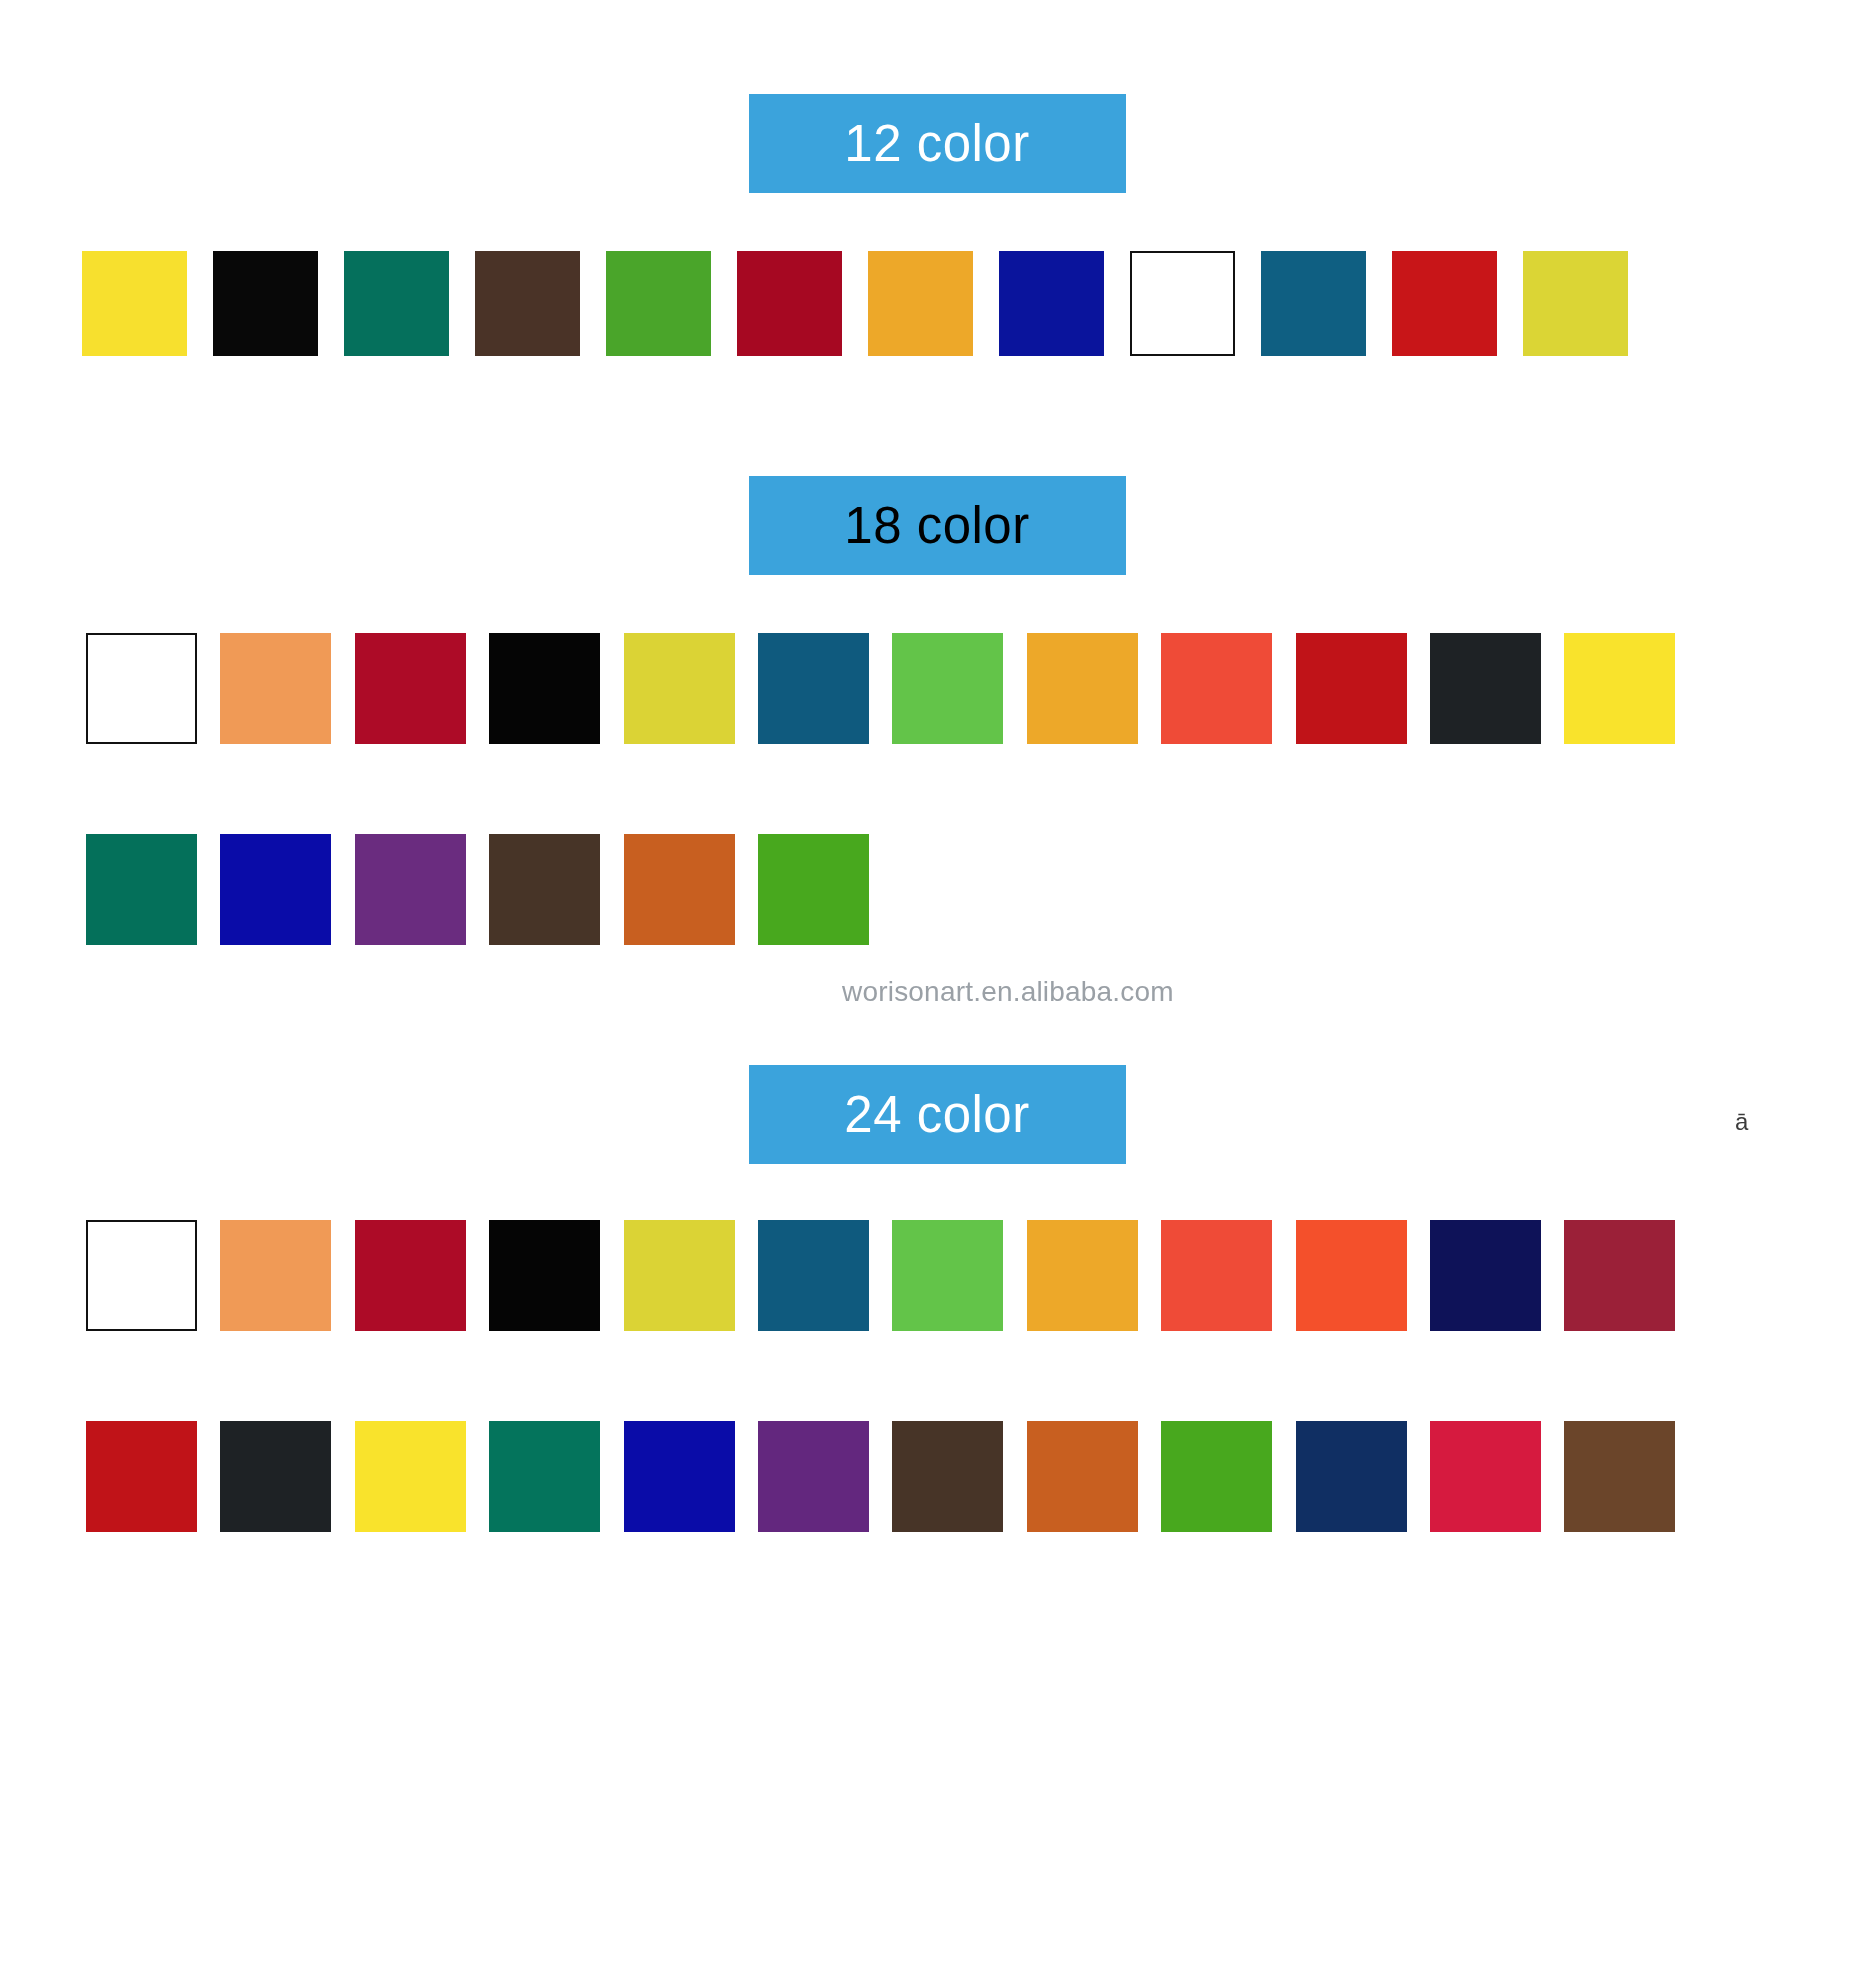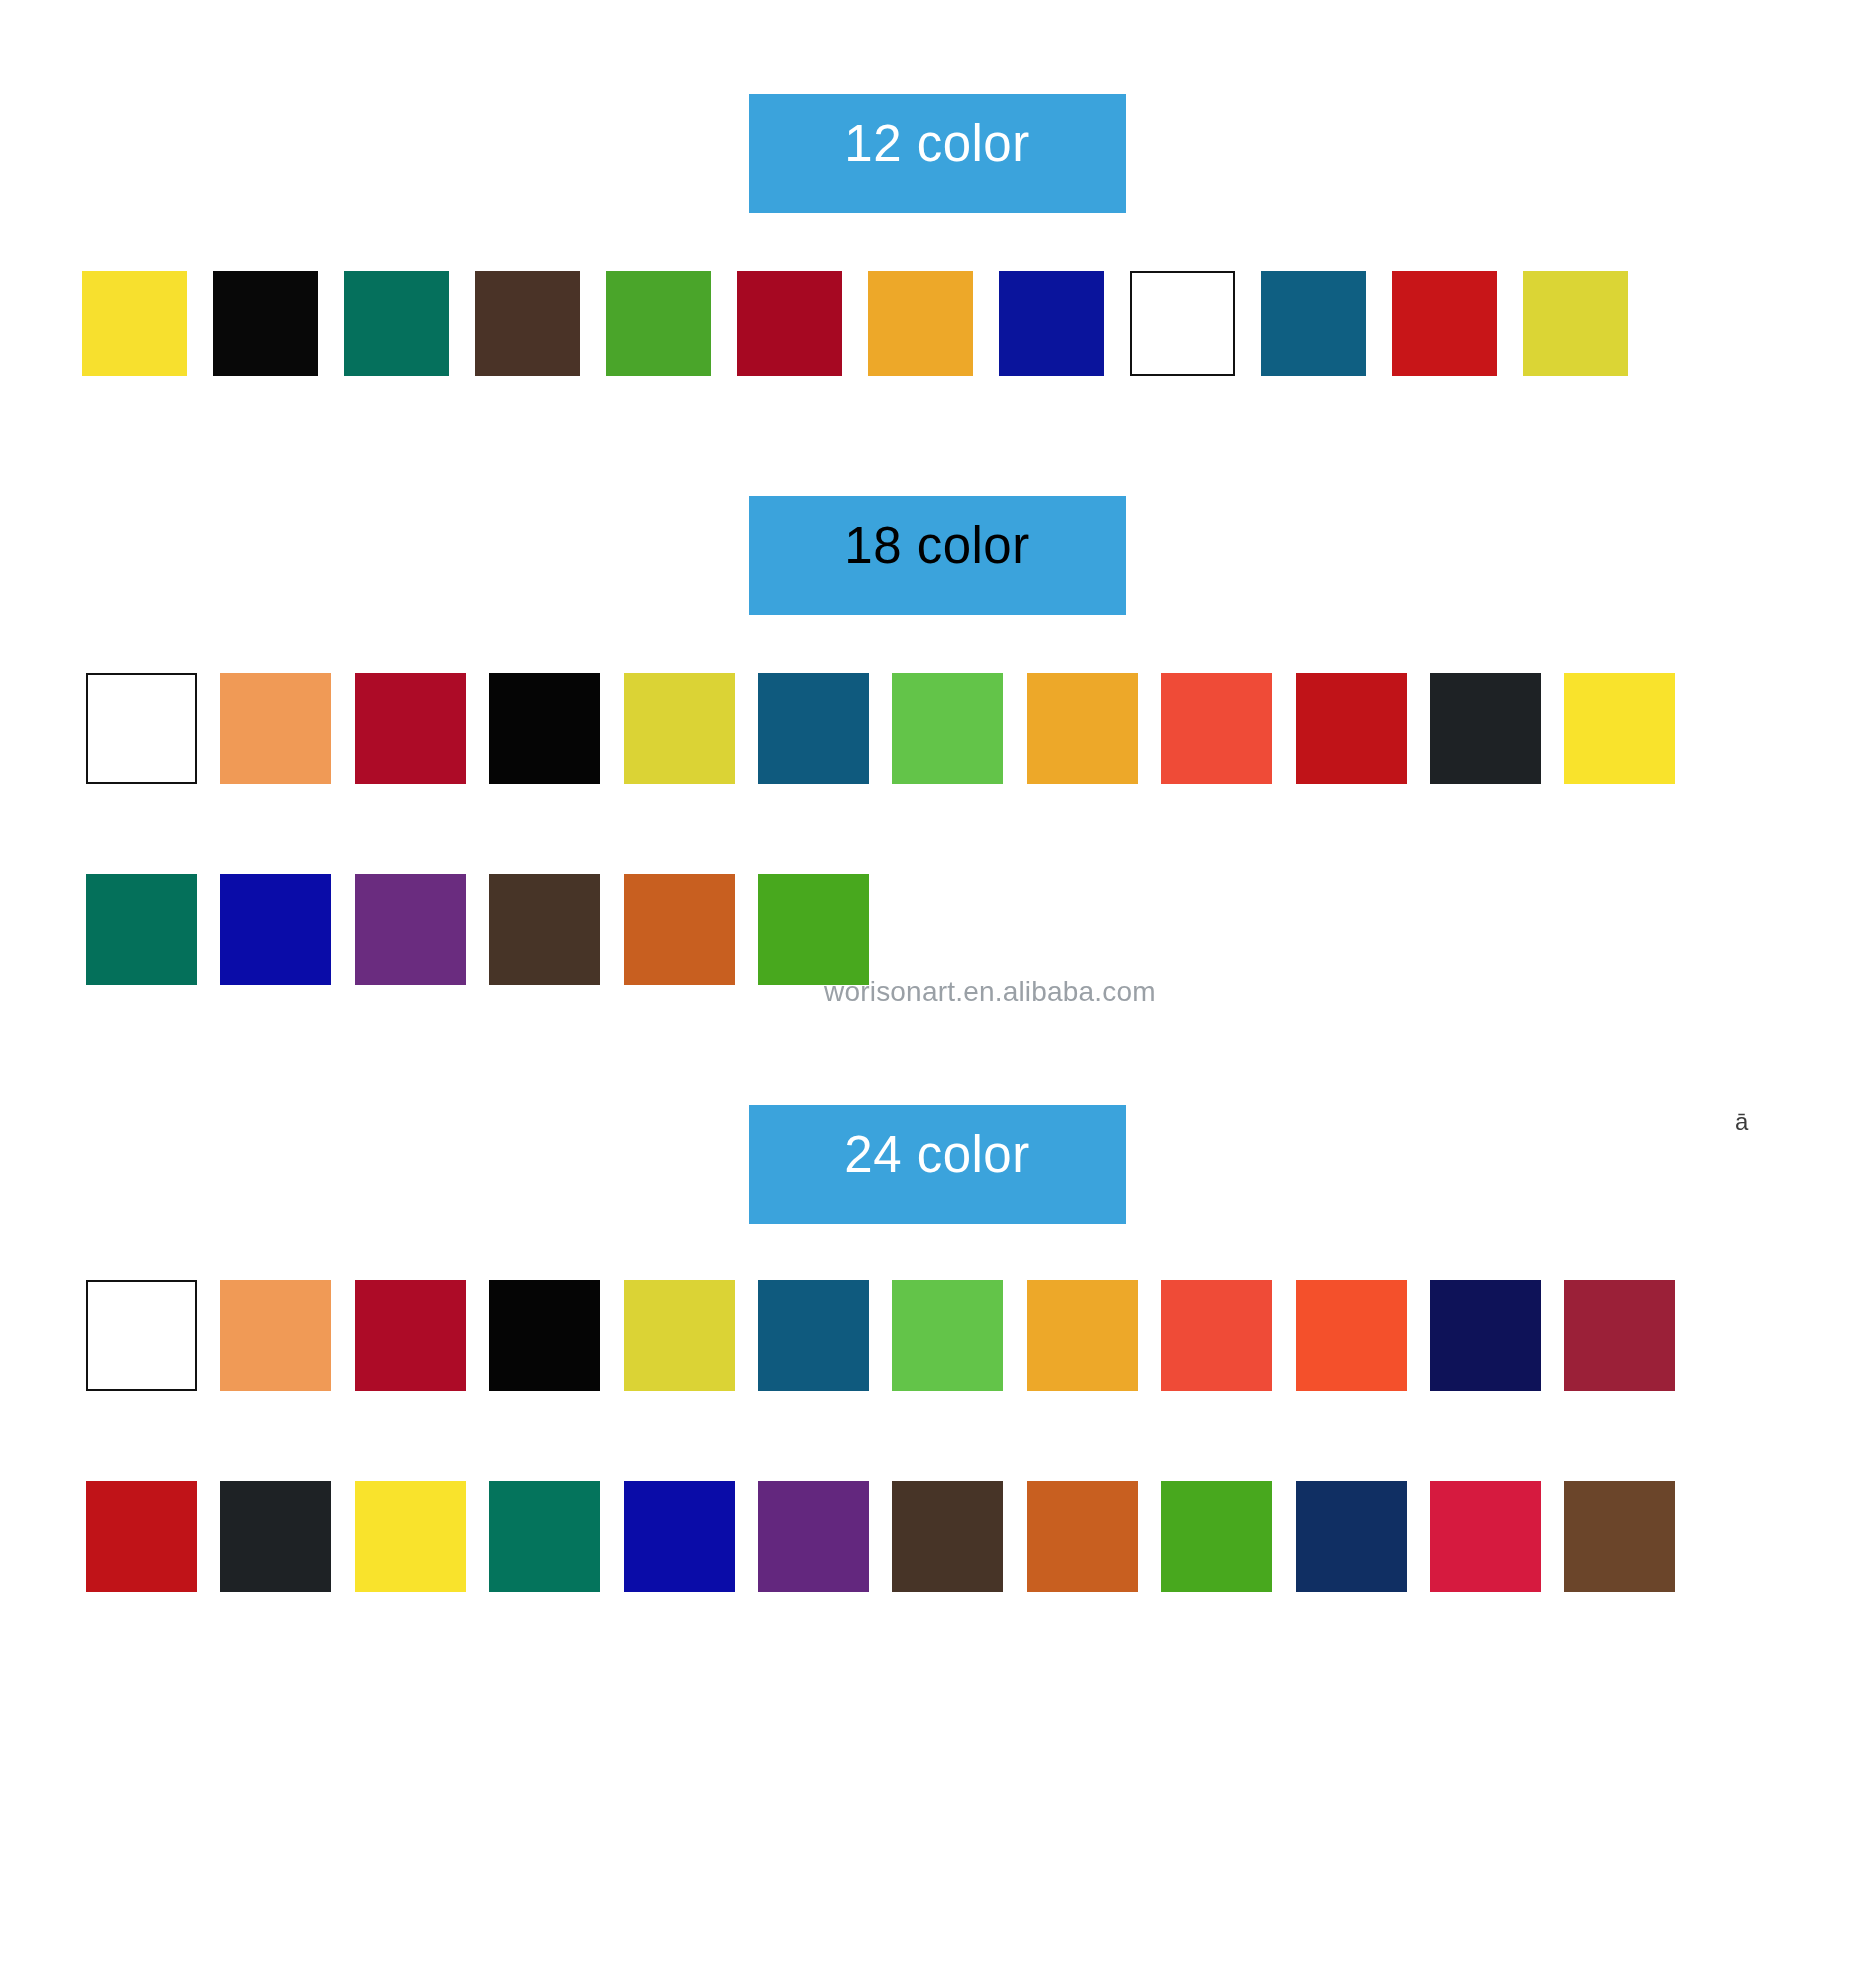--- a/index.html
+++ b/index.html
@@ -53,21 +53,21 @@
   .badge-wrap {
     display: flex;
     justify-content: center;
   }
   .badge {
     background: #3ba3dc;
     color: #ffffff;
     font-size: 51px;
     font-weight: 400;
     letter-spacing: 0.5px;
-    padding: 24px 67px 44px 67px;
+    padding: 24px 67px 24px 67px;
     line-height: 1;
     box-sizing: border-box;
     min-width: 377px;
     text-align: center;
   }
 
   .swatch-row {
     display: flex;
     align-items: flex-start;
   }
@@ -105,21 +105,21 @@
     border: 2.8px solid #111111;
   }
 
   .sec-12 { margin-top: 94px; }
   .sec-18 { margin-top: 120px; }
   .sec-24 { margin-top: 120px; }
 
   
   .watermark {
     position: absolute;
-    left: 824px;
+    left: 842px;
     top: 976px;
     font-size: 28px;
     letter-spacing: 0.2px;
     color: #9aa0a6;
     white-space: nowrap;
     text-shadow: 0 0.9px 0 rgba(255,255,255,0.55);
     pointer-events: none;
   }
   .artifact {
     position: absolute;

